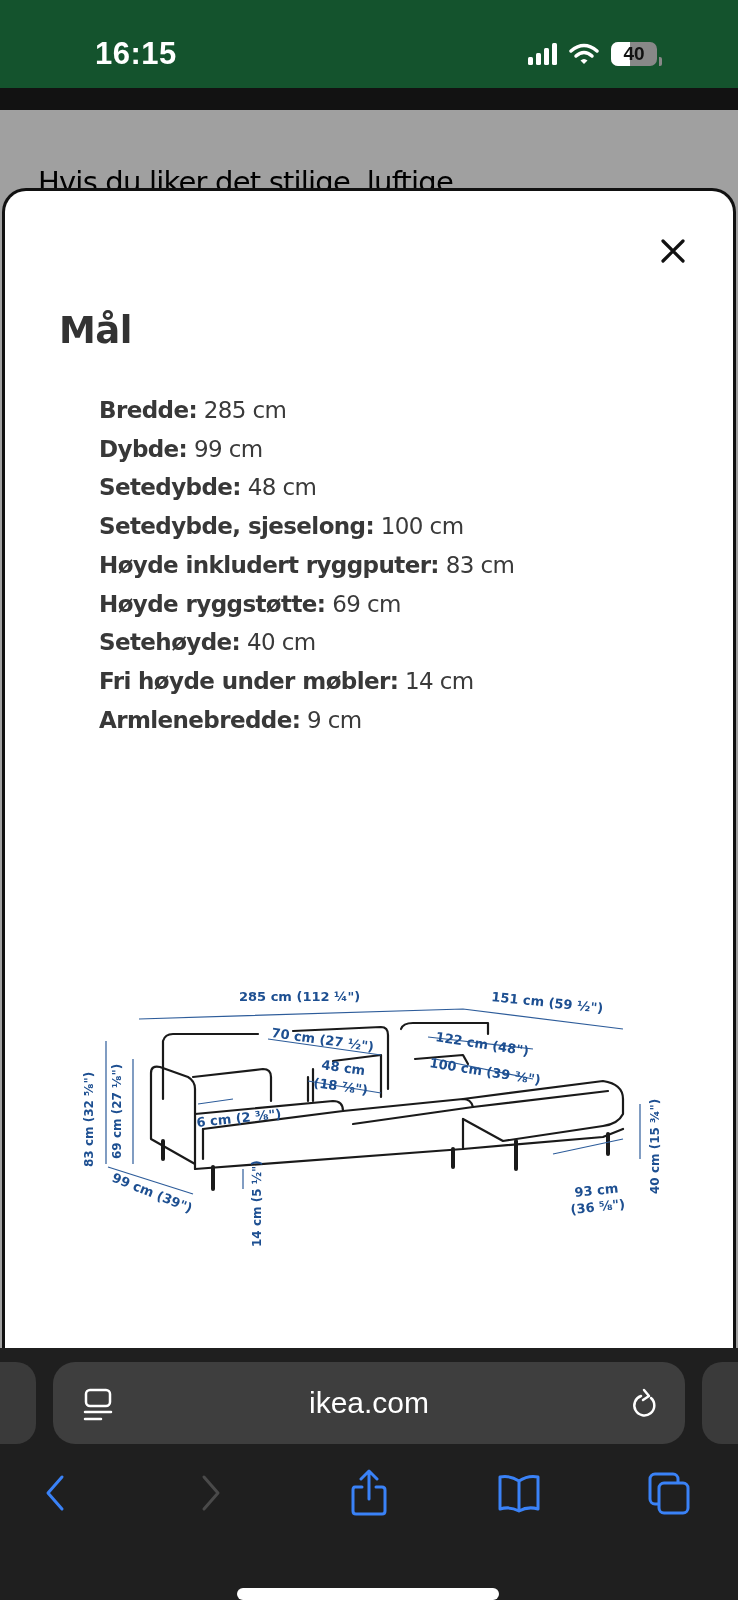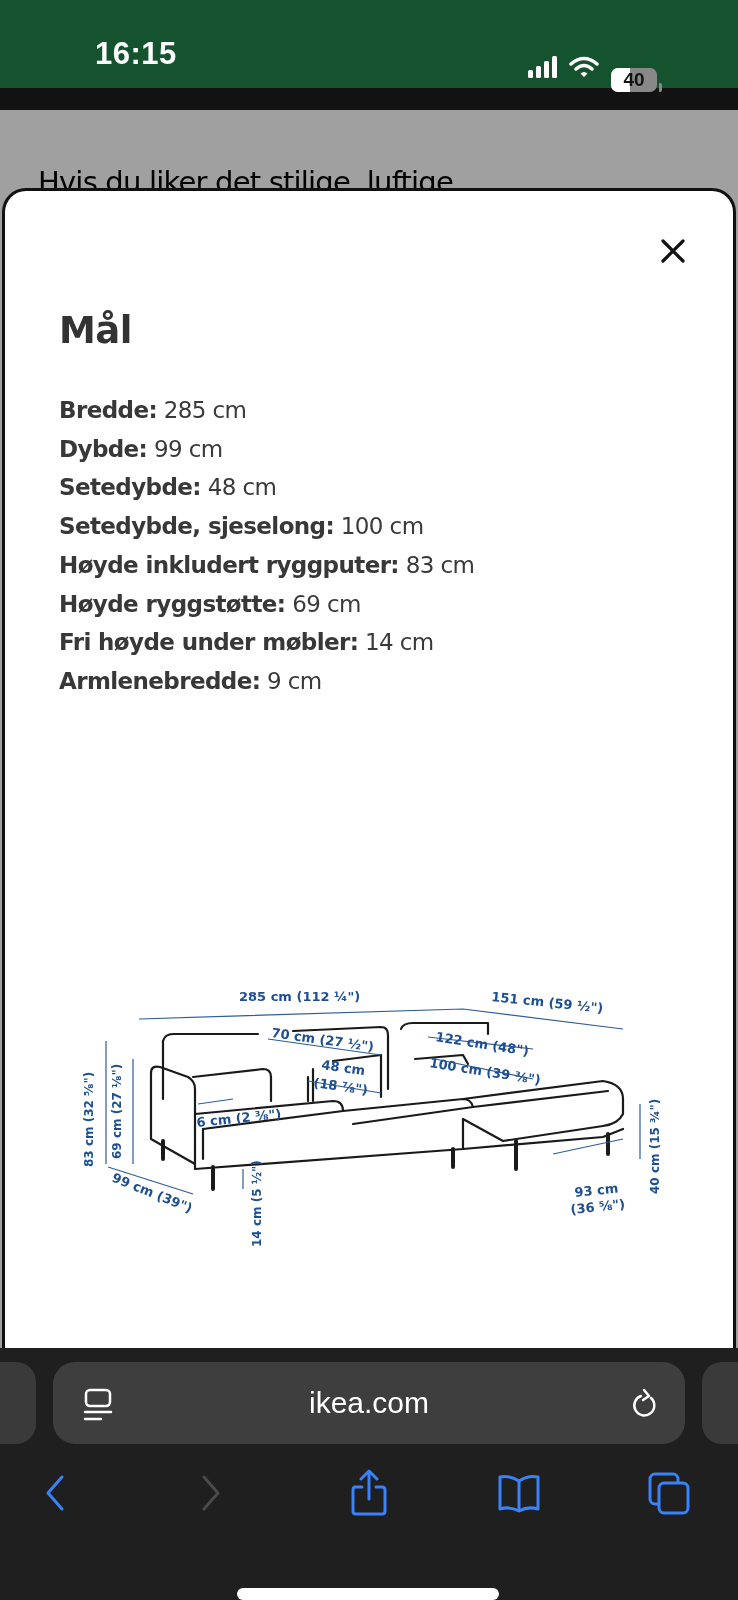--- a/index.html
+++ b/index.html
@@ -19,21 +19,21 @@
 
   
   .page-behind { position: absolute; left: 0; top: 110px; width: 738px; height: 1240px; background: #a0a0a0; }
   .page-behind-text { position: absolute; left: 38px; top: 55px; color: #000000; font-family: "DejaVu Sans", sans-serif; font-size: 29px; letter-spacing: -0.8px; }
 
   
   .modal { position: absolute; left: 2px; top: 188px; width: 734px; height: 1160px; background: #fff; border: 3px solid #111; border-bottom: none; border-radius: 24px 24px 0 0; overflow: hidden; }
   .close-btn { position: absolute; right: 40px; top: 40px; width: 40px; height: 40px; display: flex; align-items: center; justify-content: center; cursor: pointer; }
   .modal-title { position: absolute; left: 54px; top: 118px; font-family: "DejaVu Sans", sans-serif; font-weight: bold; font-size: 37px; color: #333; letter-spacing: -0.5px; }
   .dims-list { position: absolute; left: 54px; top: 200px; list-style: none; }
-  .dims-list li { font-family: "DejaVu Sans", sans-serif; font-size: 23px; line-height: 38.7px; color: #3a3a3a; letter-spacing: -0.6px; white-space: nowrap; }
+  .dims-list li { font-family: "DejaVu Sans", sans-serif; font-size: 23px; line-height: 38.7px; color: #3a3a3a; letter-spacing: -0.6px; white-space: nowrap; margin-left: 40px; }
   .dims-list li b { font-weight: bold; color: #383838; }
 
   .diagram { position: absolute; left: 58px; top: 798px; width: 620px; height: 280px; }
   .diagram text { font-family: "DejaVu Sans", sans-serif; font-weight: bold; fill: #1d4f91; }
 
   
   .browser { position: absolute; left: 0; top: 1348px; width: 738px; height: 319px; background: #1f1f1f; }
   .tab-left { position: absolute; left: -20px; top: 14px; width: 56px; height: 82px; background: #3a3a3a; border-radius: 20px; }
   .tab-right { position: absolute; right: -20px; top: 14px; width: 56px; height: 82px; background: #3a3a3a; border-radius: 20px; }
   .url-bar { position: absolute; left: 53px; top: 14px; width: 632px; height: 82px; background: #3e3e3e; border-radius: 22px; }
@@ -54,21 +54,21 @@
       <span style="height:8px"></span>
         <span style="height:12px"></span>
         <span style="height:17px"></span>
         <span style="height:22px"></span>
     </div>
     <svg width="30" height="22" viewBox="0 0 30 22">
       <path d="M2 8 Q15 -3 28 8" stroke="#fff" stroke-width="3.5" fill="none" stroke-linecap="round"></path>
       <path d="M7 13 Q15 6 23 13" stroke="#fff" stroke-width="3.5" fill="none" stroke-linecap="round"></path>
       <path d="M11.5 17.5 L15 21 L18.5 17.5 Q15 14.5 11.5 17.5 Z" fill="#fff"></path>
     </svg>
-    <div style="display:flex;align-items:flex-end;margin-top:26px;">
+    <div style="display:flex;align-items:flex-end;">
       <div class="battery">
         <div class="fill"></div>
         <span class="pct">40</span>
       </div>
       <div class="battery-tip" style="margin-left:2px"></div>
     </div>
   </div>
 </div>
 
 <div class="page-behind">
@@ -83,20 +83,21 @@
   </div>
   <h1 class="modal-title">Mål</h1>
 
   <ul class="dims-list">
     <li><b>Bredde:</b> <span>285 cm</span></li>
     <li><b>Dybde:</b> <span>99 cm</span></li>
     <li><b>Setedybde:</b> <span>48 cm</span></li>
     <li><b>Setedybde, sjeselong:</b> <span>100 cm</span></li>
     <li><b>Høyde inkludert ryggputer:</b> <span>83 cm</span></li>
     <li><b>Høyde ryggstøtte:</b> <span>69 cm</span></li>
+    <li><b>Setehøyde:</b> <span>40 cm</span></li>
     <li><b>Fri høyde under møbler:</b> <span>14 cm</span></li>
     <li><b>Armlenebredde:</b> <span>9 cm</span></li>
   </ul>
 
   <svg class="diagram" viewBox="0 0 620 280" width="620" height="280">
     <g stroke="#1a1a1a" stroke-width="2.2" fill="none" stroke-linecap="round" stroke-linejoin="round">
 
       <path d="M100 110 L100 52 Q102 45 110 45 L195 45"></path>
       <path d="M230 42 L318 38 Q325 38 325 46 L325 100"></path>
       <path d="M338 40 Q340 34 350 34 L425 34 L425 45"></path>

